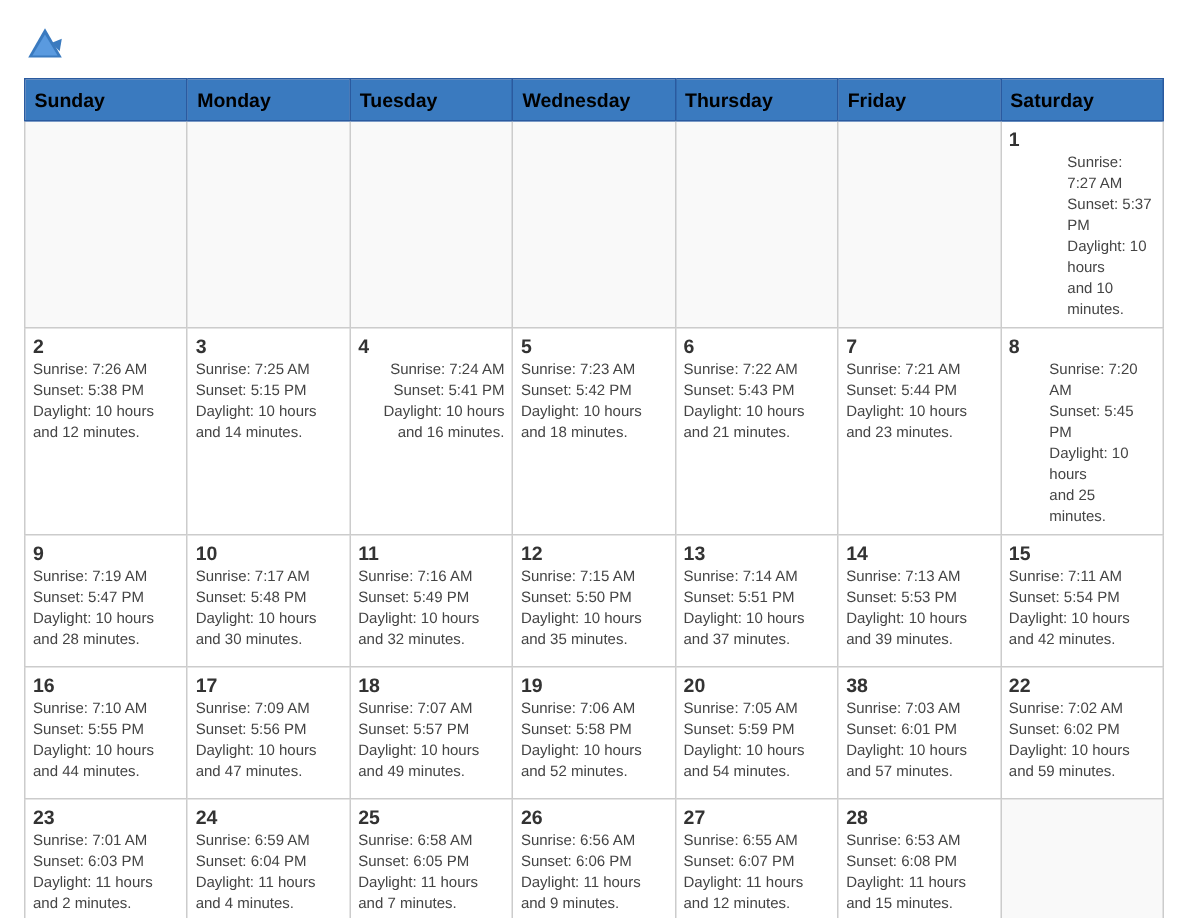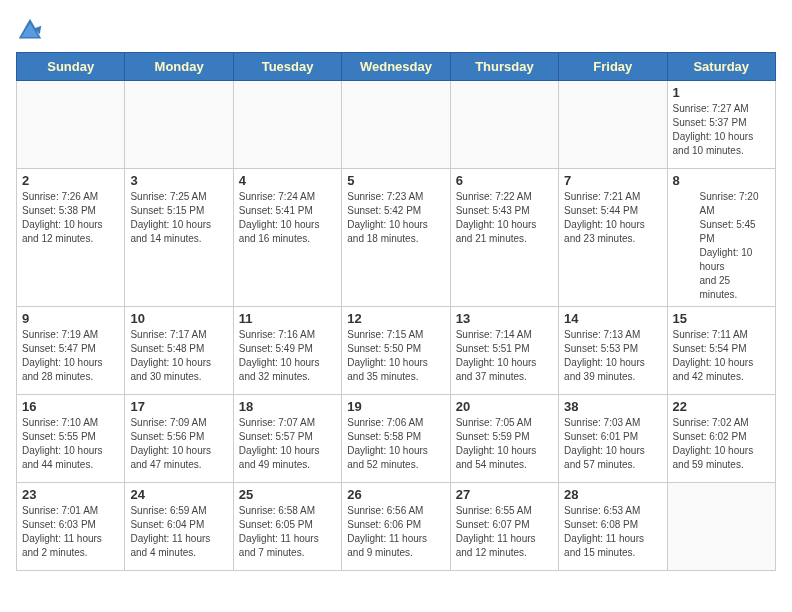--- a/index.html
+++ b/index.html
@@ -52,25 +52,25 @@
       font-size: 14px;
       color: #555;
     }
     .calendar {
       width: 100%;
       border-collapse: collapse;
       border: 1px solid #ccc;
     }
     .calendar th {
       background-color: #3a7abf;
-      color: #fef9c3;
+      color: #000000;
       padding: 6px 6px;
       font-size: 13px;
       font-weight: bold;
-      text-align: center;
+      text-align: left;
       border: 1px solid #2a5a9f;
     }
     .calendar td {
       vertical-align: top;
       padding: 4px 5px;
       font-size: 10.5px;
       color: #333;
       border: 1px solid #ccc;
       width: calc(100% / 7);
       height: 88px;
@@ -126,21 +126,21 @@
   <tbody id="calendar-body">
   <tr>
         <td class="empty-cell"></td>
         <td class="empty-cell"></td>
         <td class="empty-cell"></td>
         <td class="empty-cell"></td>
         <td class="empty-cell"></td>
         <td class="empty-cell"></td>
         <td>
           <div class="day-number">1</div>
-          <div class="day-info" style="white-space: pre-line;">Sunrise: 7:27 AM
+          <div class="day-info" style="white-space: pre-line; margin-left: 39px;">Sunrise: 7:27 AM
 Sunset: 5:37 PM
 Daylight: 10 hours
 and 10 minutes.</div>
         </td>
       </tr>
       <tr>
         <td>
           <div class="day-number">2</div>
           <div class="day-info" style="white-space: pre-line;">Sunrise: 7:26 AM
 Sunset: 5:38 PM
@@ -149,21 +149,21 @@
         </td>
         <td>
           <div class="day-number">3</div>
           <div class="day-info" style="white-space: pre-line;">Sunrise: 7:25 AM
 Sunset: 5:15 PM
 Daylight: 10 hours
 and 14 minutes.</div>
         </td>
         <td>
           <div class="day-number">4</div>
-          <div class="day-info" style="white-space: pre-line;">Sunrise: 7:24 AM
+          <div class="day-info" style="white-space: pre-line; text-align: right;">Sunrise: 7:24 AM
 Sunset: 5:41 PM
 Daylight: 10 hours
 and 16 minutes.</div>
         </td>
         <td>
           <div class="day-number">5</div>
           <div class="day-info" style="white-space: pre-line;">Sunrise: 7:23 AM
 Sunset: 5:42 PM
 Daylight: 10 hours
 and 18 minutes.</div>

